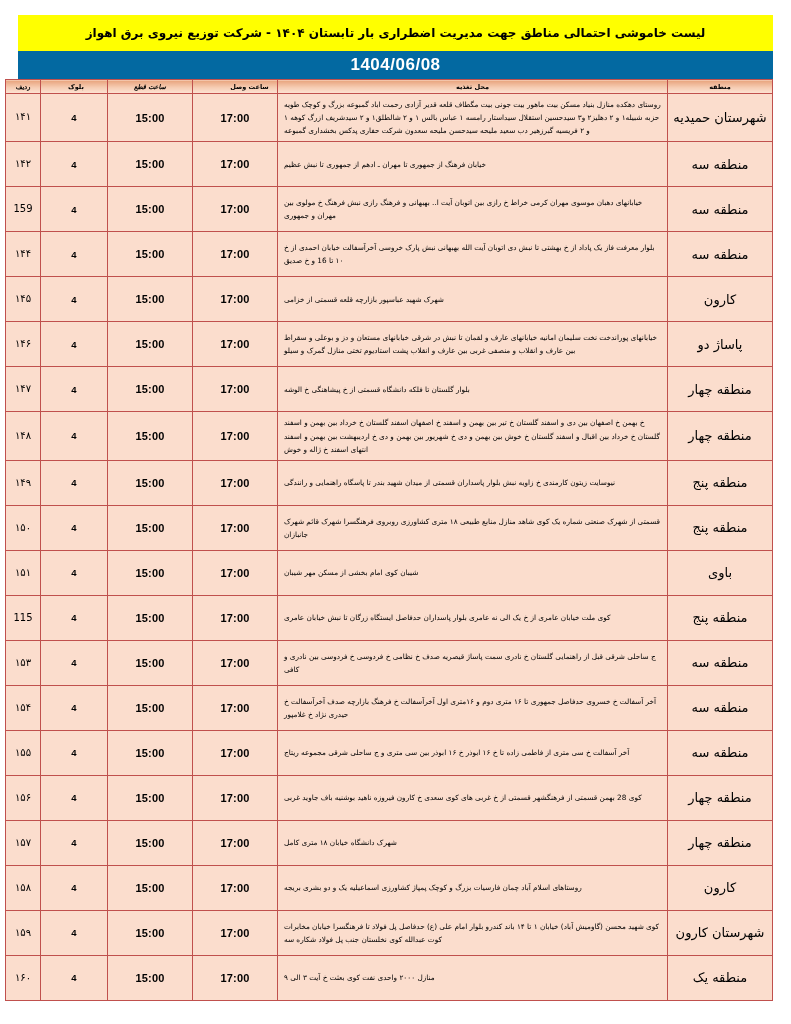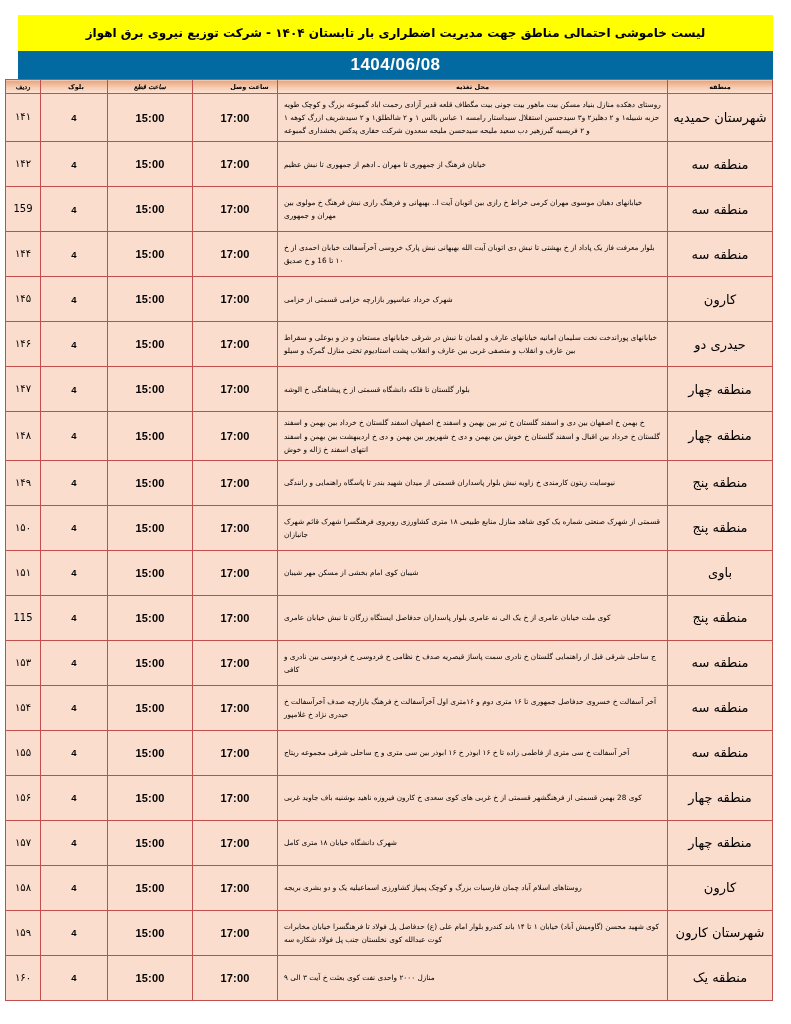--- a/index.html
+++ b/index.html
@@ -164,28 +164,28 @@
         <tr>
           <td class="c-mantaghe">منطقه سه</td>
           <td class="c-mahal">بلوار معرفت فاز یک پاداد از خ بهشتی تا نبش دی     اتوبان آیت الله بهبهانی نبش پارک خروسی     آخرآسفالت خیابان احمدی از خ ۱۰ تا 16 و خ صدیق</td>
           <td class="c-time">17:00</td>
           <td class="c-time">15:00</td>
           <td class="c-block">4</td>
           <td class="c-radif">۱۴۴</td>
         </tr>
         <tr>
           <td class="c-mantaghe">کارون</td>
-          <td class="c-mahal">شهرک خرداد عباسپور    بازارچه خزامی    قسمتی از خزامی</td>
+          <td class="c-mahal">شهرک شهید عباسپور    بازارچه قلعه    قسمتی از خزامی</td>
           <td class="c-time">17:00</td>
           <td class="c-time">15:00</td>
           <td class="c-block">4</td>
           <td class="c-radif">۱۴۵</td>
         </tr>
         <tr>
-          <td class="c-mantaghe">حیدری دو</td>
+          <td class="c-mantaghe">پاساژ دو</td>
           <td class="c-mahal">خیابانهای پوراندخت   نخت سلیمان   امانیه   خیابانهای عارف و لقمان تا نبش در شرقی     خیابانهای مستعان و دز و بوعلی و سقراط بین عارف و انقلاب و منصفی غربی بین عارف و انقلاب     پشت استادیوم تختی منازل گمرک و سیلو</td>
           <td class="c-time">17:00</td>
           <td class="c-time">15:00</td>
           <td class="c-block">4</td>
           <td class="c-radif">۱۴۶</td>
         </tr>
         <tr>
           <td class="c-mantaghe">منطقه چهار</td>
           <td class="c-mahal">بلوار گلستان تا فلکه دانشگاه    قسمتی از خ پیشاهنگی   خ الوشه</td>
           <td class="c-time">17:00</td>

